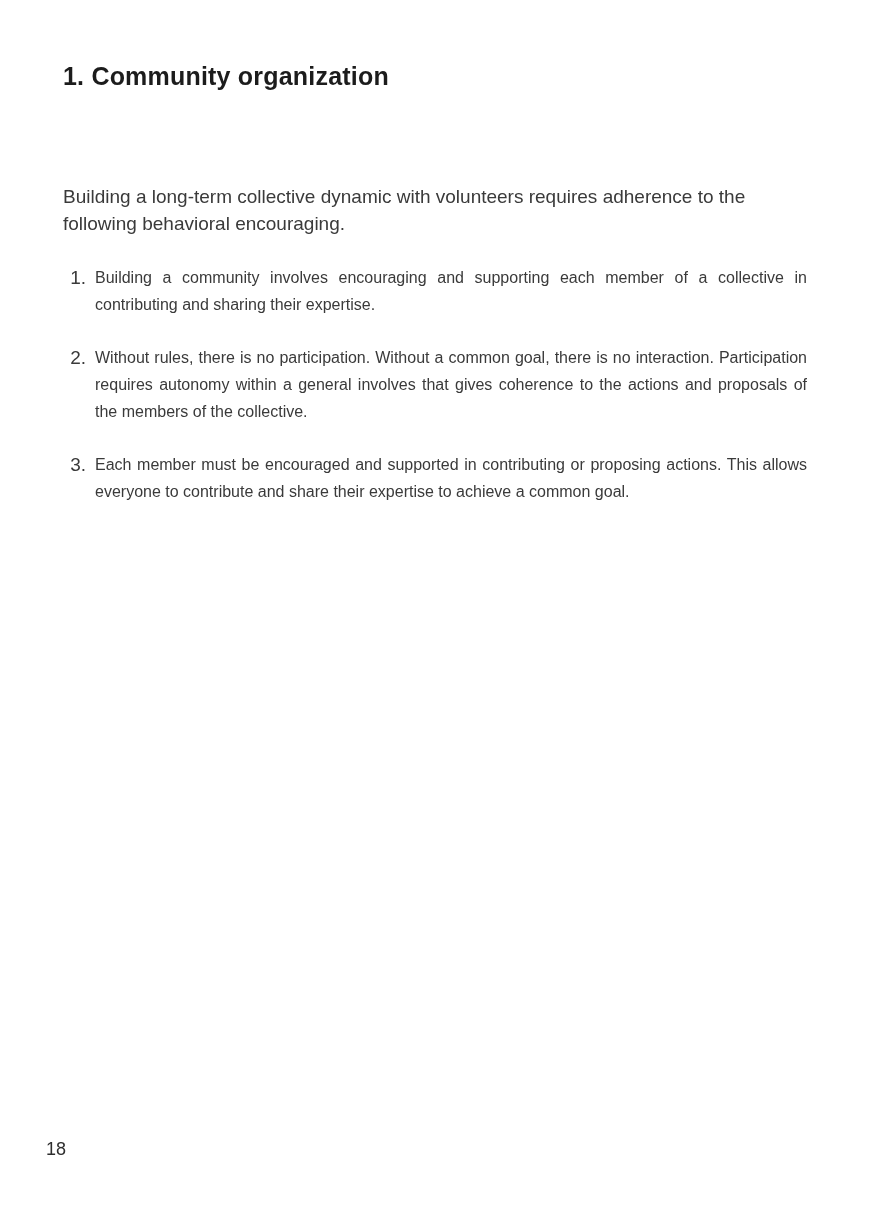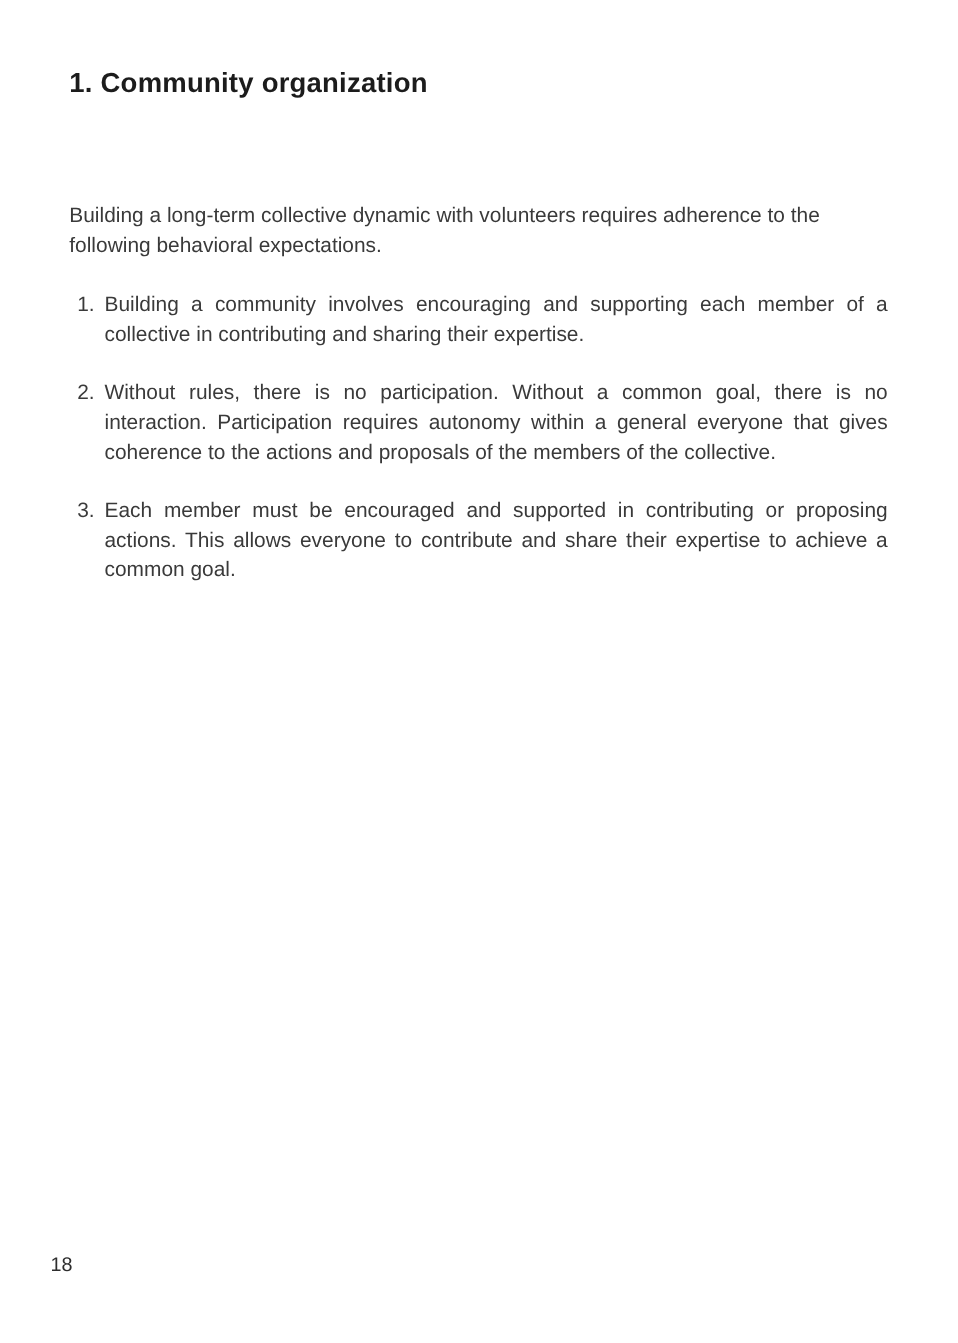--- a/index.html
+++ b/index.html
@@ -42,52 +42,52 @@
   .list-item .num {
     flex: 0 0 32px;
     text-align: right;
     padding-right: 9px;
     font-size: 19px;
     line-height: 27px;
     color: #3a3a3a;
   }
   .list-item .txt {
     flex: 1 1 auto;
-    font-size: 19px;
+    font-size: 16px;
     line-height: 27px;
     color: #3a3a3a;
     text-align: justify;
   }
   .page-number {
     position: absolute;
     left: 46px;
     top: 1139px;
     font-size: 18px;
     color: #2e2e2e;
   }
 </style>
 </head>
 <body>
 
 <div class="page">
 
   <h1 class="doc-heading">1. Community organization</h1>
 
-  <p class="doc-intro">Building a long-term collective dynamic with volunteers requires adherence to the following behavioral expectations.</p>
+  <p class="doc-intro">Building a long-term collective dynamic with volunteers requires adherence to the following behavioral encouraging.</p>
 
   <div class="doc-list">
 
     <div class="list-item">
       <span class="num">1.</span>
       <span class="txt">Building a community involves encouraging and supporting each member of a collective in contributing and sharing their expertise.</span>
     </div>
 
     <div class="list-item">
       <span class="num">2.</span>
-      <span class="txt">Without rules, there is no participation. Without a common goal, there is no interaction. Participation requires autonomy within a general everyone that gives coherence to the actions and proposals of the members of the collective.</span>
+      <span class="txt">Without rules, there is no participation. Without a common goal, there is no interaction. Participation requires autonomy within a general involves that gives coherence to the actions and proposals of the members of the collective.</span>
     </div>
 
     <div class="list-item">
       <span class="num">3.</span>
       <span class="txt">Each member must be encouraged and supported in contributing or proposing actions. This allows everyone to contribute and share their expertise to achieve a common goal.</span>
     </div>
 
   </div>
 
   <div class="page-number">18</div>

